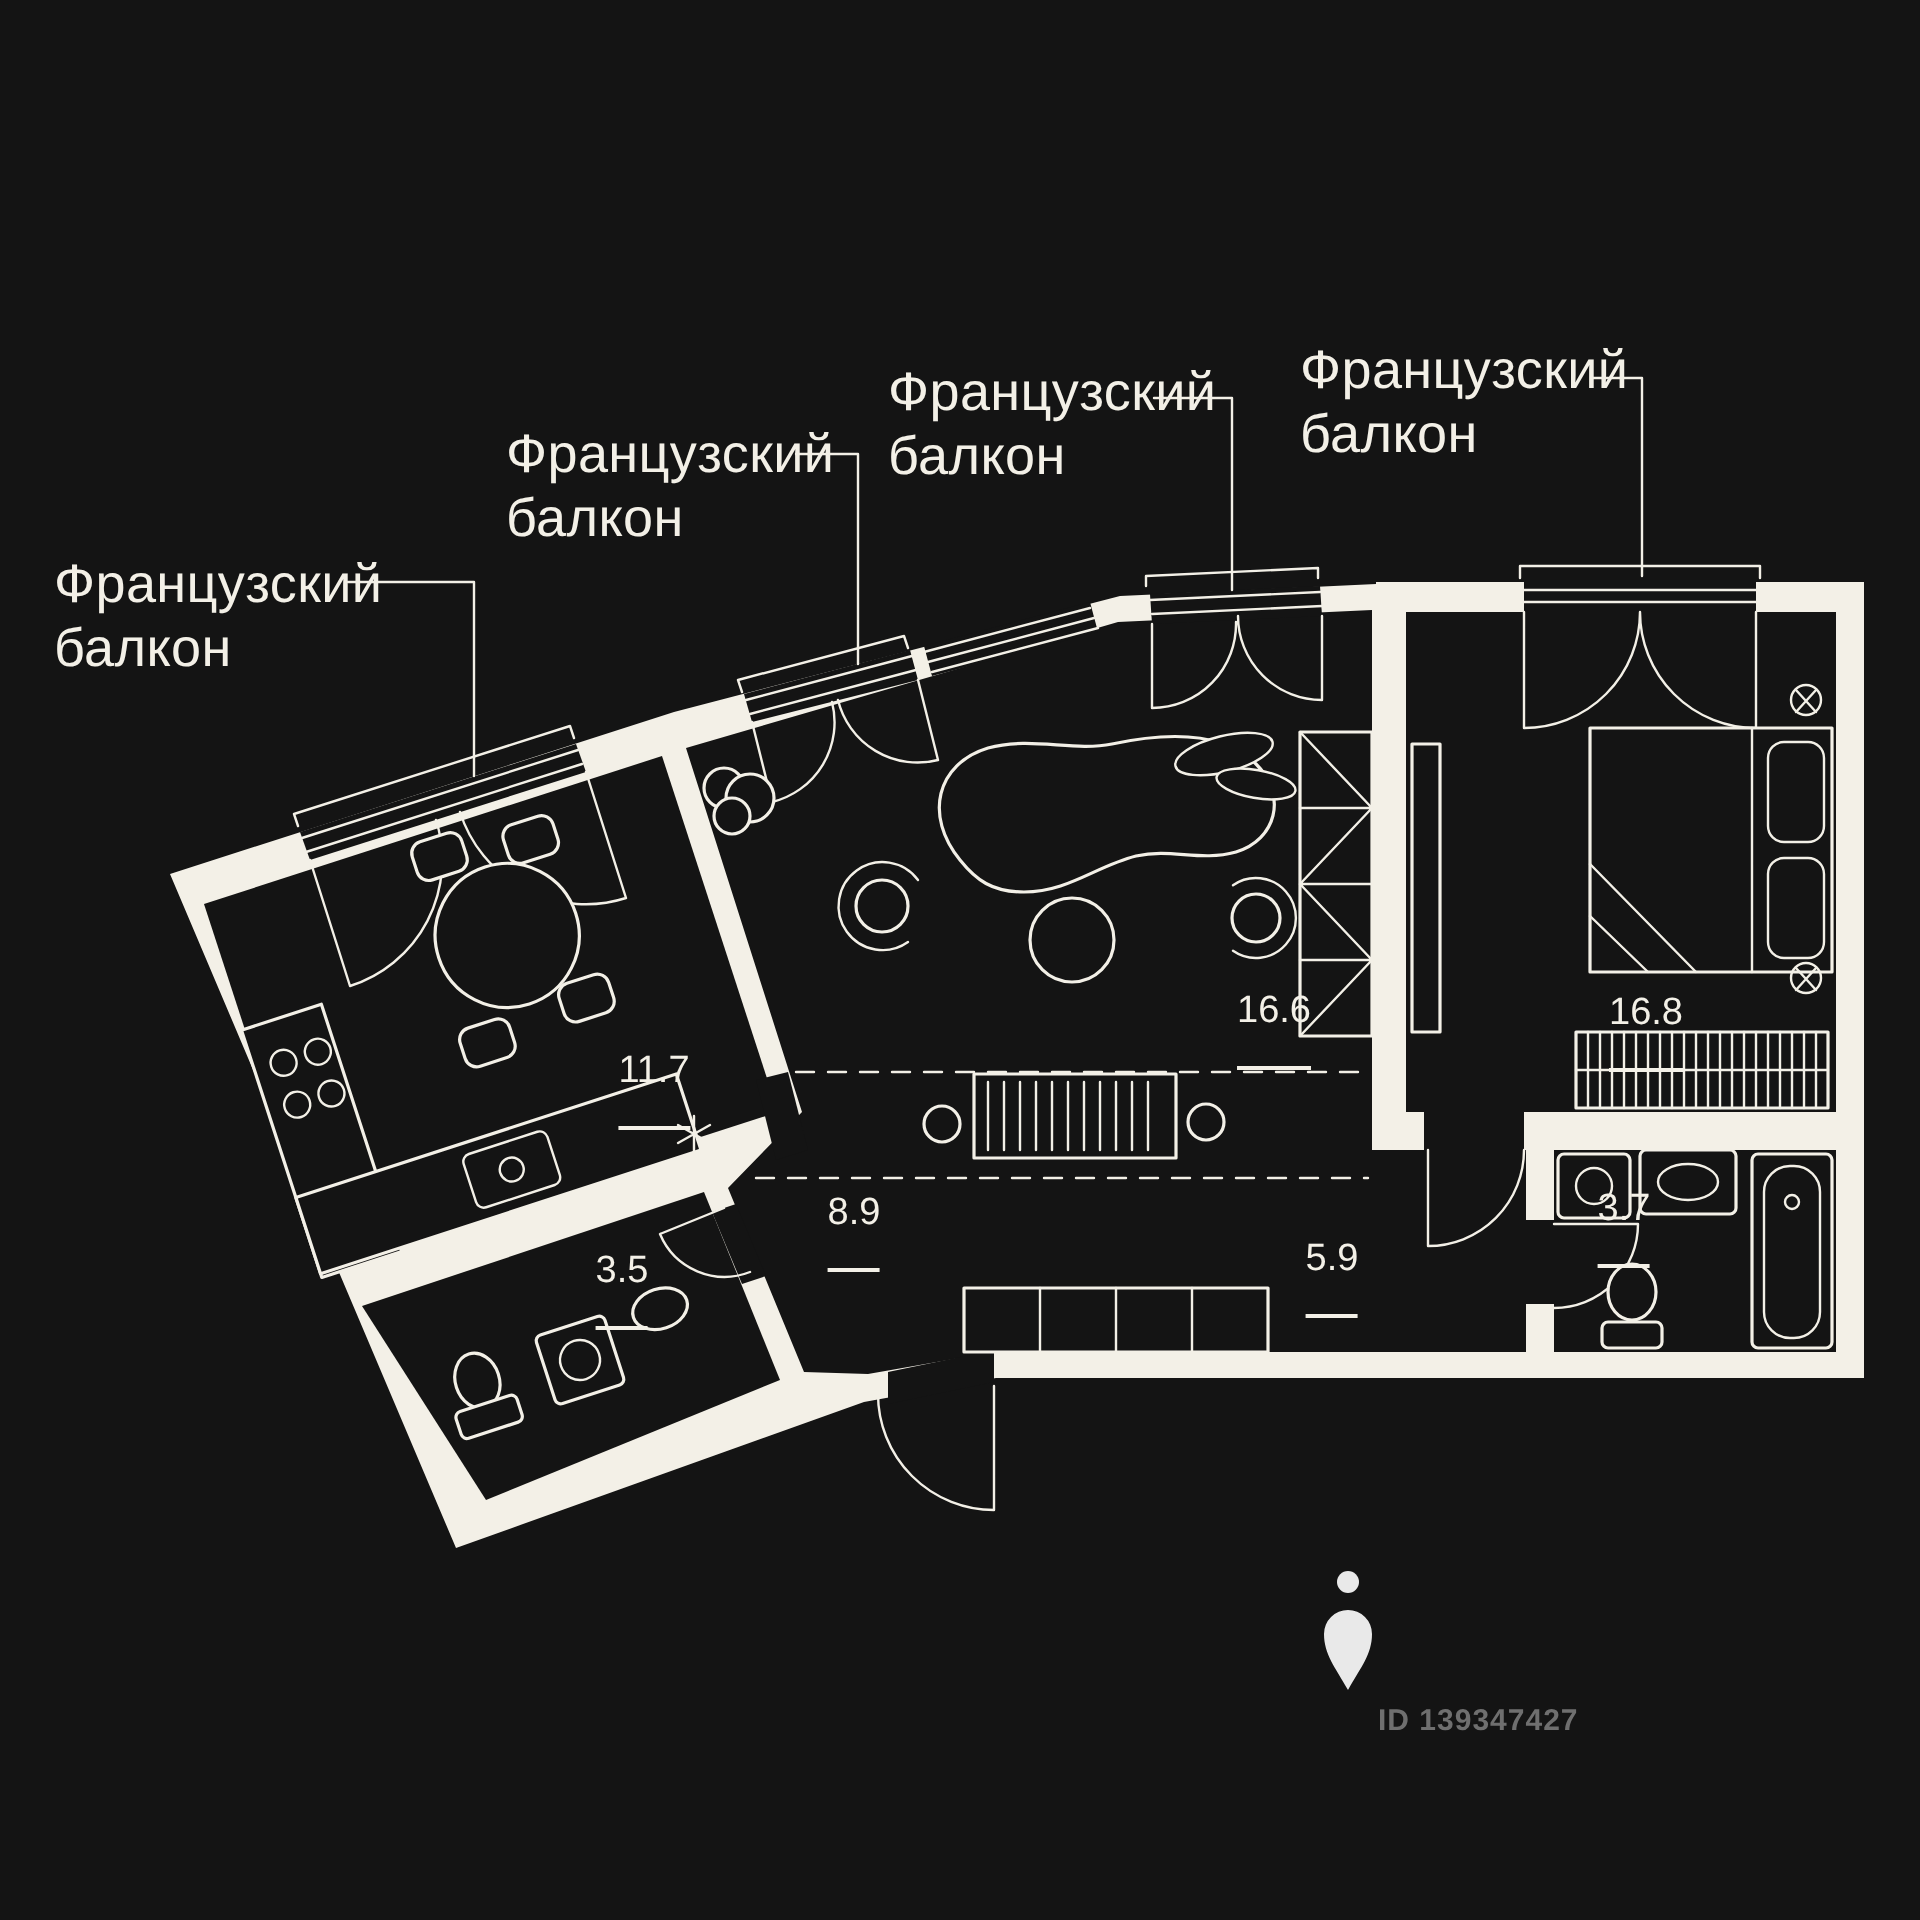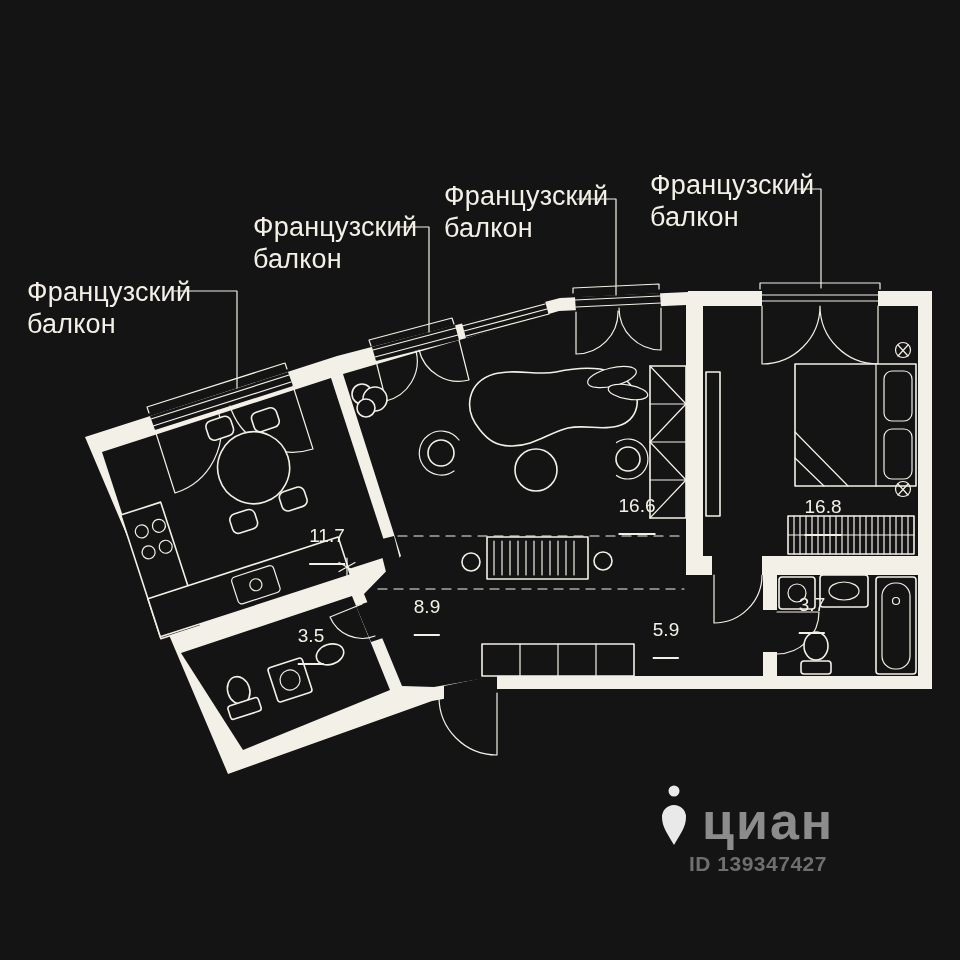--- a/index.html
+++ b/index.html
@@ -24,21 +24,21 @@
   .dash{stroke-dasharray:9 7;}
   
   .balcony-label{position:absolute;width:158px;color:var(--plan);font-size:27px;
                  line-height:1.17;letter-spacing:.2px;}
   .room-label{position:absolute;transform:translate(-50%,-50%);color:var(--plan);
               font-size:19px;white-space:nowrap;}
   .room-label span{border-bottom:2px solid currentColor;padding-bottom:17px;}
   .logo-pin{position:absolute;left:653px;top:785px;}
   .logo-brand{position:absolute;left:702px;top:795px;font-size:52px;line-height:1;
               font-weight:bold;letter-spacing:2px;color:var(--watermark-text);}
-  .listing-id{position:absolute;left:689px;top:852px;font-size:21px;font-weight:bold;
+  .listing-id{position:absolute;left:689px;top:852px;font-size:15px;font-weight:bold;
               letter-spacing:.5px;color:var(--watermark-id);}
 </style>
 </head>
 <body>
 
 <div class="screen">
 
   <svg class="plan-svg" width="960" height="960" viewBox="0 0 960 960">
 
     <path class="wall" d="M85 437 L337 356 L560 298 L688 292 L688 291 L932 291 L932 689 L498 689 L432 701 L228 774 Z"></path>
@@ -198,16 +198,15 @@
   <div class="room-label" style="left:427px;top:607px"><span>8.9</span></div>
   <div class="room-label" style="left:666px;top:630px"><span>5.9</span></div>
   <div class="room-label" style="left:637px;top:506px"><span>16.6</span></div>
   <div class="room-label" style="left:823px;top:507px"><span>16.8</span></div>
   <div class="room-label" style="left:812px;top:605px"><span>3.7</span></div>
 
   <svg class="logo-pin" width="42" height="62" viewBox="0 0 42 62">
     <circle cx="21" cy="6" r="5.5" fill="var(--watermark-pin)"></circle>
     <path d="M21 60 C14.5 48.5 9 42 9 32 A12 12 0 1 1 33 32 C33 42 27.5 48.5 21 60 Z" fill="var(--watermark-pin)"></path>
   </svg>
-  <div class="logo-brand">циан</div>
   <div class="listing-id">ID 139347427</div>
 
 </div>
 
 </body></html>

